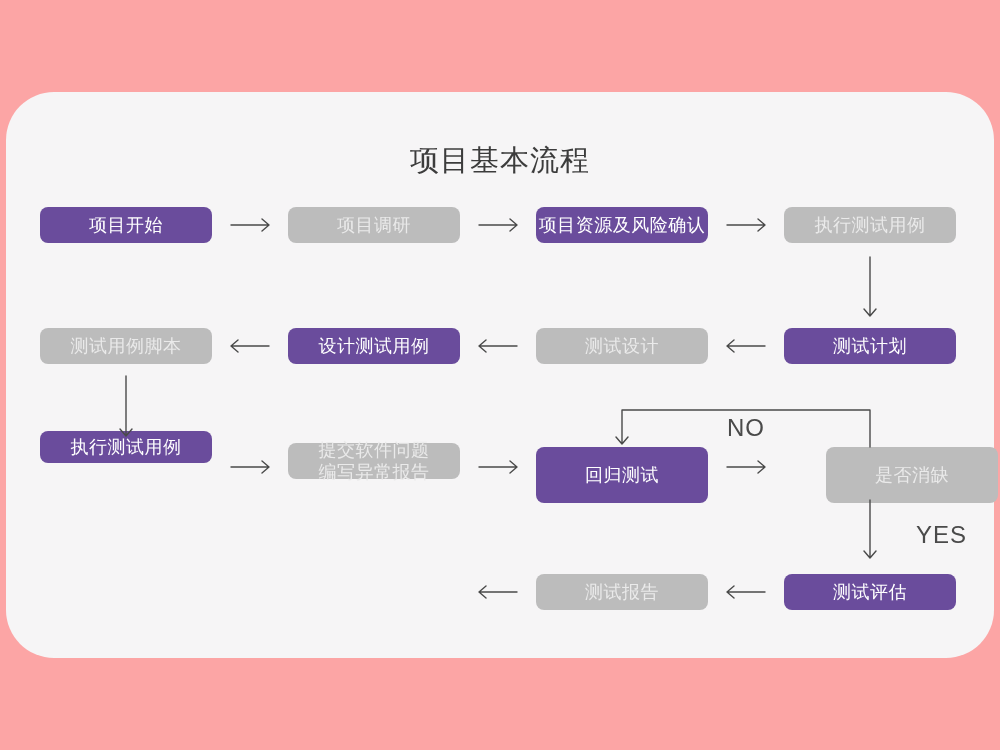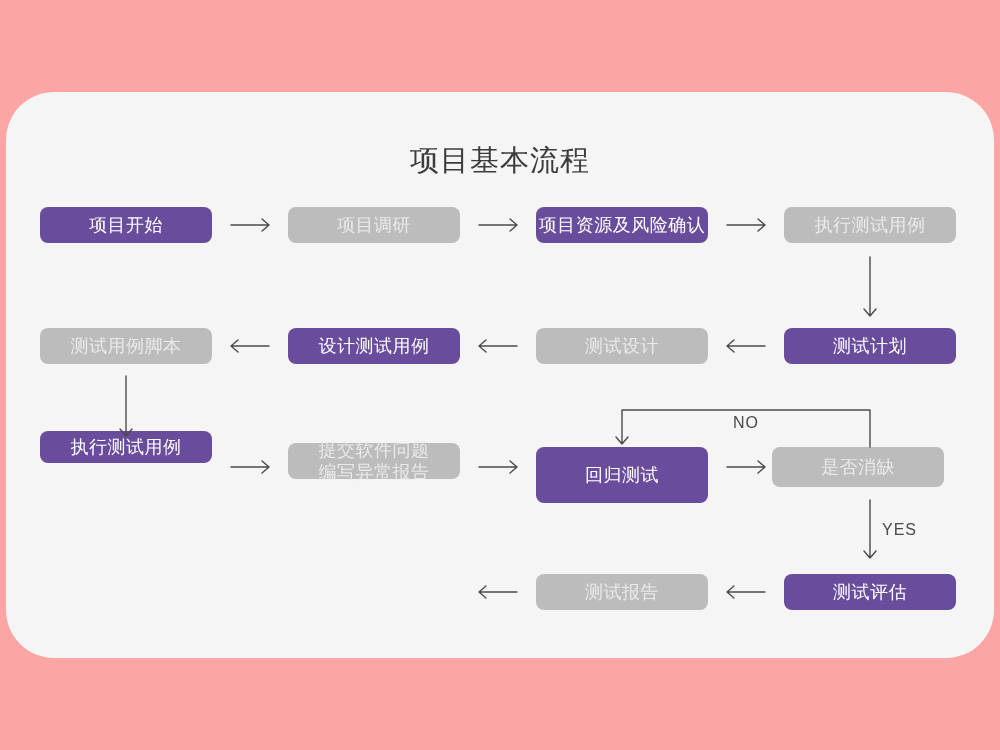--- a/index.html
+++ b/index.html
@@ -13,23 +13,23 @@
   .card{position:absolute;left:6px;top:92px;width:988px;height:566px;background:var(--card-bg);border-radius:48px}
   .title{position:absolute;left:0;top:141px;width:1000px;text-align:center;
          font-size:29px;font-weight:500;color:var(--title-text);letter-spacing:1px}
   .node{position:absolute;width:172px;height:36px;border-radius:8px;
         display:flex;align-items:center;justify-content:center;text-align:right;
         font-size:18px;letter-spacing:0.5px;white-space:pre-line;line-height:22px}
   .node.purple{background:var(--purple);color:var(--text-on-purple)}
   .node.gray{background:var(--gray);color:var(--text-on-gray)}
   .arrows{position:absolute;left:0;top:0;width:1000px;height:750px;pointer-events:none}
   .arrows path{stroke:var(--arrow);stroke-width:1.4;fill:none;stroke-linecap:round;stroke-linejoin:round}
-  .edge-label{position:absolute;font-size:16px;color:var(--label-text);letter-spacing:1px}
+  .edge-label{position:absolute;font-size:24px;color:var(--label-text);letter-spacing:1px}
   .edge-label.no{left:746px;top:414px;transform:translateX(-50%)}
-  .edge-label.yes{left:882px;top:521px}
+  .edge-label.yes{left:916px;top:521px}
 </style>
 </head>
 <body>
 
 <div class="stage">
   <div class="card"></div>
 
   <div class="title">项目基本流程</div>
 
   <div class="node purple" style="left:40px;top:207px">项目开始</div>
@@ -39,21 +39,21 @@
 
   <div class="node purple" style="left:784px;top:328px">测试计划</div>
   <div class="node gray" style="left:536px;top:328px">测试设计</div>
   <div class="node purple" style="left:288px;top:328px">设计测试用例</div>
   <div class="node gray" style="left:40px;top:328px">测试用例脚本</div>
 
   <div class="node purple" style="left:40px;top:431px;height:32px">执行测试用例</div>
   <div class="node gray" style="left:288px;top:443px;height:36px">提交软件问题
 编写异常报告</div>
   <div class="node purple" style="left:536px;top:447px;height:56px">回归测试</div>
-  <div class="node gray" style="left:772px;top:447px;height:40px">是否消缺</div>
+  <div class="node gray" style="left:826px;top:447px;height:56px">是否消缺</div>
 
   <div class="node purple" style="left:784px;top:574px">测试评估</div>
   <div class="node gray" style="left:536px;top:574px">测试报告</div>
 
   <svg class="arrows" viewBox="0 0 1000 750" xmlns="http://www.w3.org/2000/svg">
 
     <path d="M231 225 H269 M262 219 L269 225 L262 231"></path>
     <path d="M479 225 H517 M510 219 L517 225 L510 231"></path>
     <path d="M727 225 H765 M758 219 L765 225 L758 231"></path>
 

